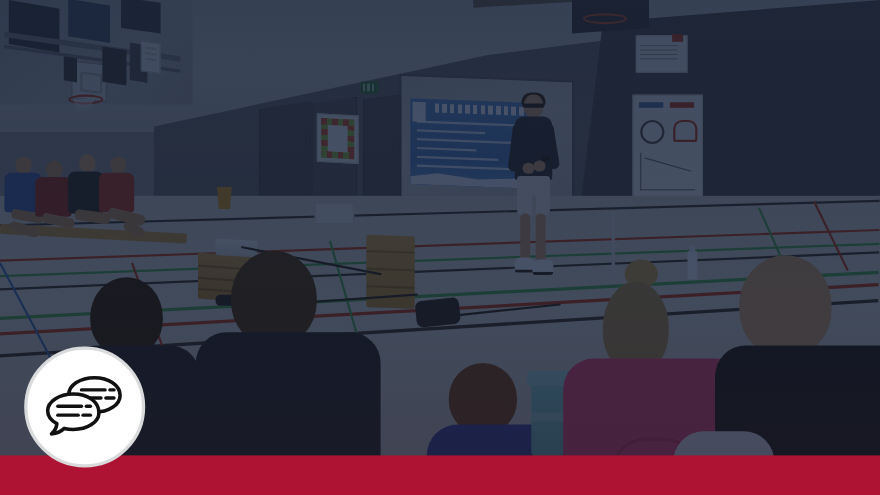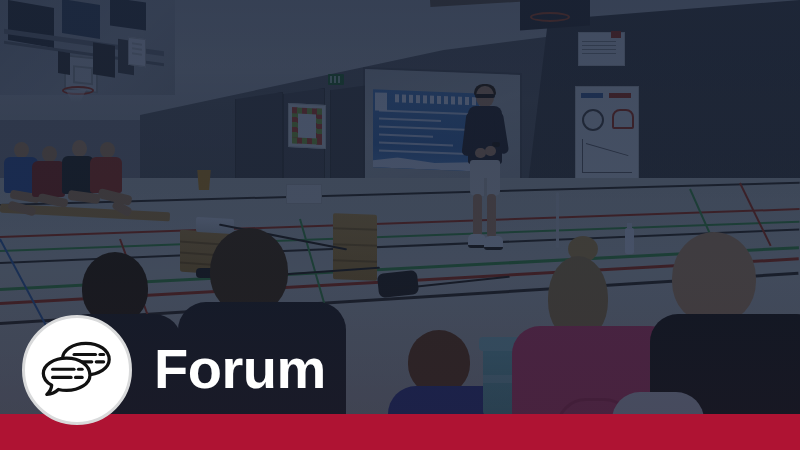--- a/index.html
+++ b/index.html
@@ -409,21 +409,20 @@
     <div class="fg" style="left:612px;top:392px;width:90px;height:60px;">
       <div class="fg-torso" style="left:0;top:0;width:92px;height:62px;background:#e9eaea;"></div>
     </div>
 
     <div class="overlay"></div>
     <div class="overlay2"></div>
   </div>
 
   <div class="redbar"></div>
 
-  <div class="title">Forum</div>
 
   <div class="badge">
     <svg viewBox="0 0 100 100" aria-hidden="true">
 
       <path d="M62 14c-17.5 0-31.5 9.2-31.5 20.6 0 6.2 4.2 11.8 10.8 15.6 -0.6 4.2 -3.0 7.6 -6.2 10.2 5.6 -0.4 10.6 -2.6 14.2 -5.6 3.8 1.0 8.0 1.6 12.7 1.6 17.5 0 31.5 -9.2 31.5 -20.6C93.5 23.2 79.5 14 62 14z" fill="#ffffff" stroke="#111111" stroke-width="4.4" stroke-linejoin="round"></path>
       <line x1="46" y1="29" x2="75" y2="29" stroke="#111111" stroke-width="4.2" stroke-linecap="round"></line>
       <line x1="81" y1="29" x2="86" y2="29" stroke="#111111" stroke-width="4.2" stroke-linecap="round"></line>
       <line x1="46" y1="39" x2="70" y2="39" stroke="#111111" stroke-width="4.2" stroke-linecap="round"></line>
       <line x1="76" y1="39" x2="86" y2="39" stroke="#111111" stroke-width="4.2" stroke-linecap="round"></line>
 

